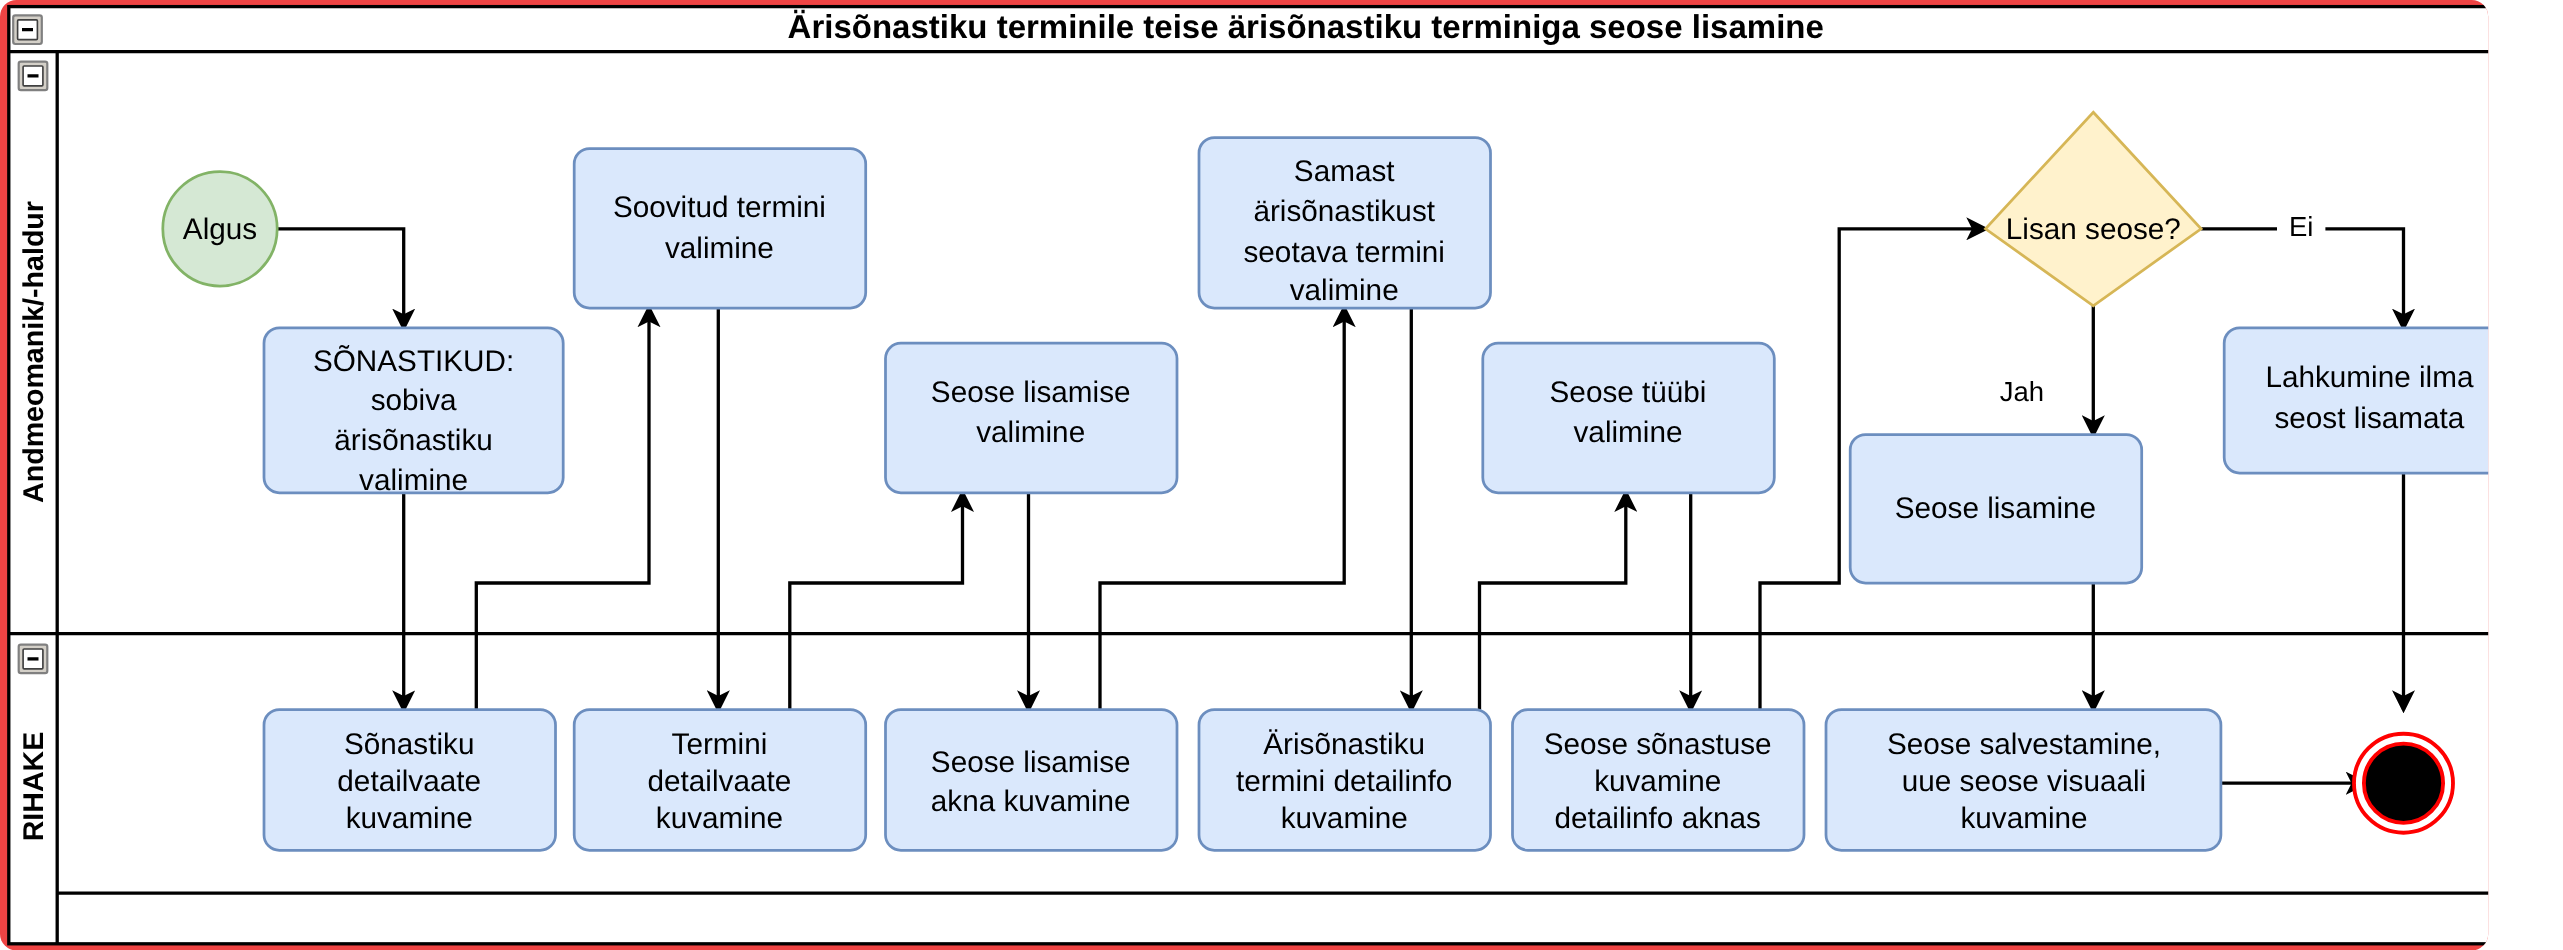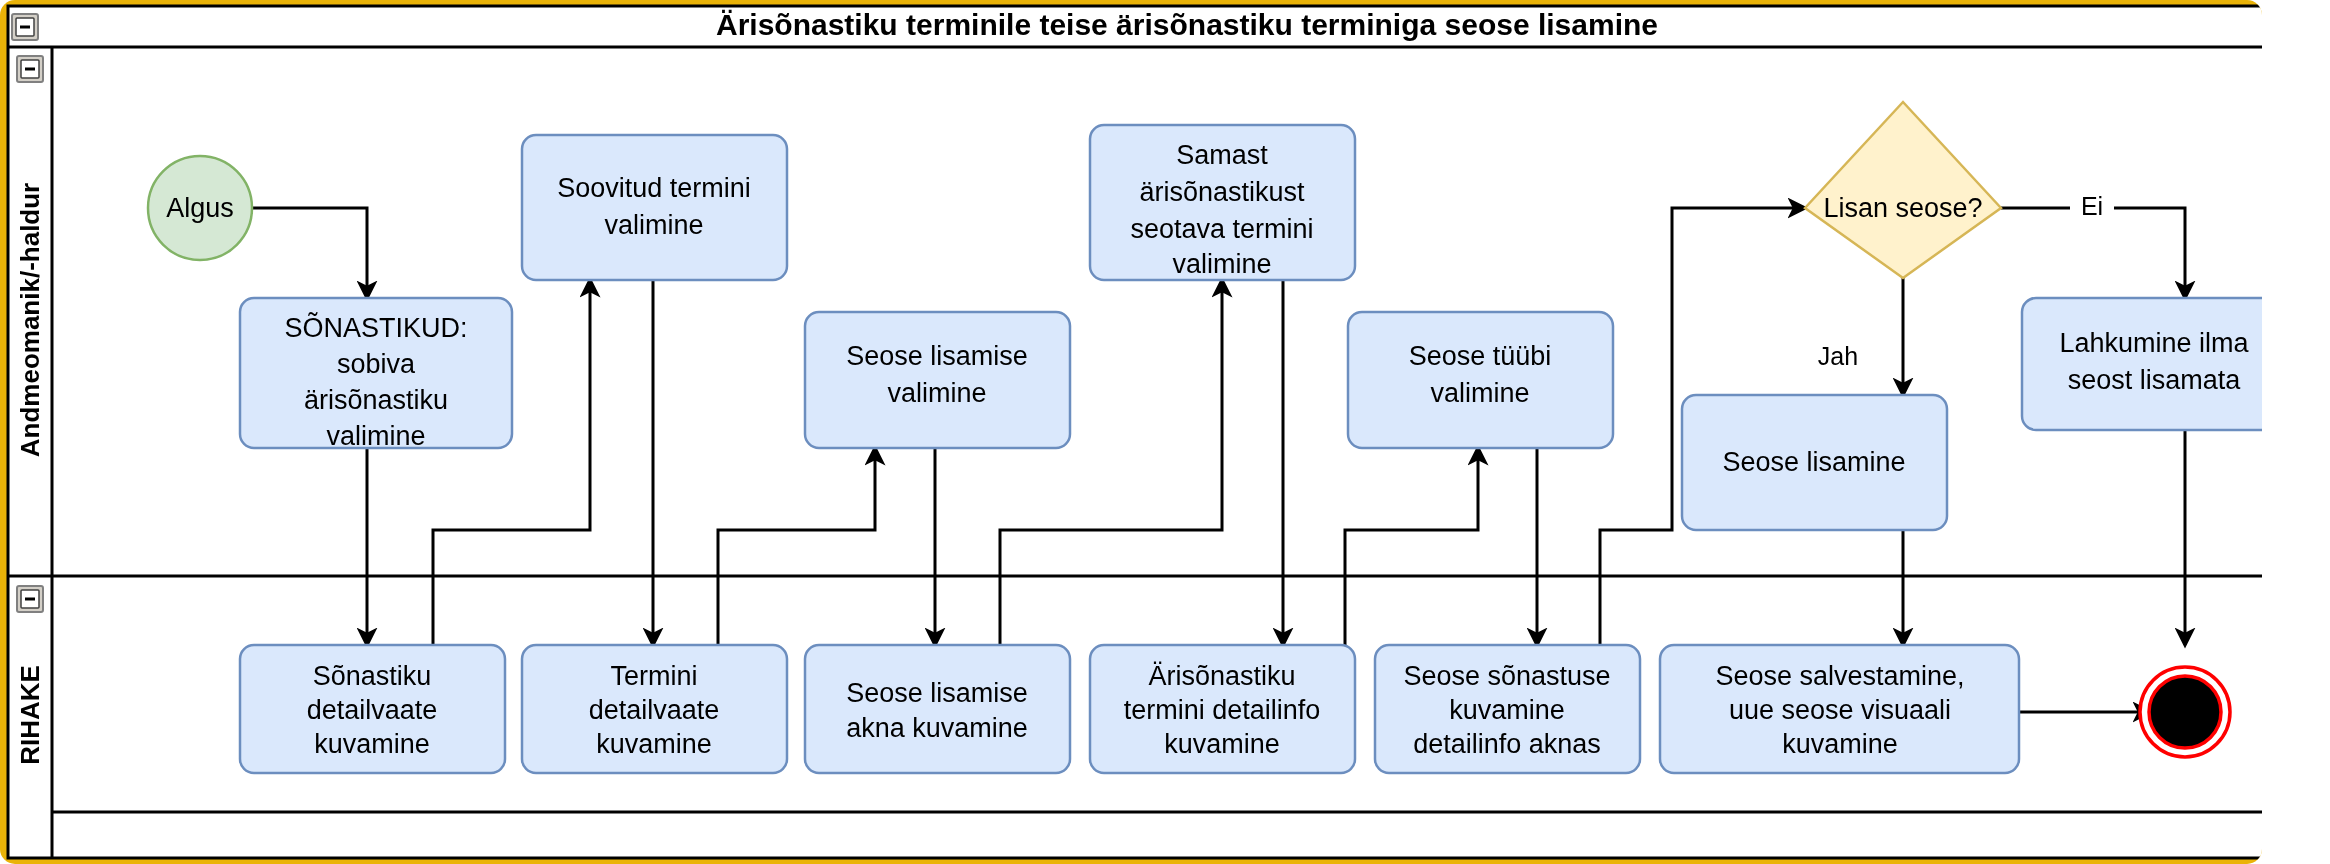--- a/index.html
+++ b/index.html
@@ -8,21 +8,21 @@
     padding: 0;
     background: #ffffff;
   }
   body {
     font-family: "Liberation Sans", sans-serif;
   }
   #canvas {
     position: relative;
     width: 2262px;
     height: 864px;
-    background: #eab308;
+    background: #ef4444;
     overflow: hidden;
     border-radius: 15px;
   }
   svg#diagram {
     position: absolute;
     left: 0;
     top: 0;
     width: 2330px;
     height: 864px;
     display: block;

